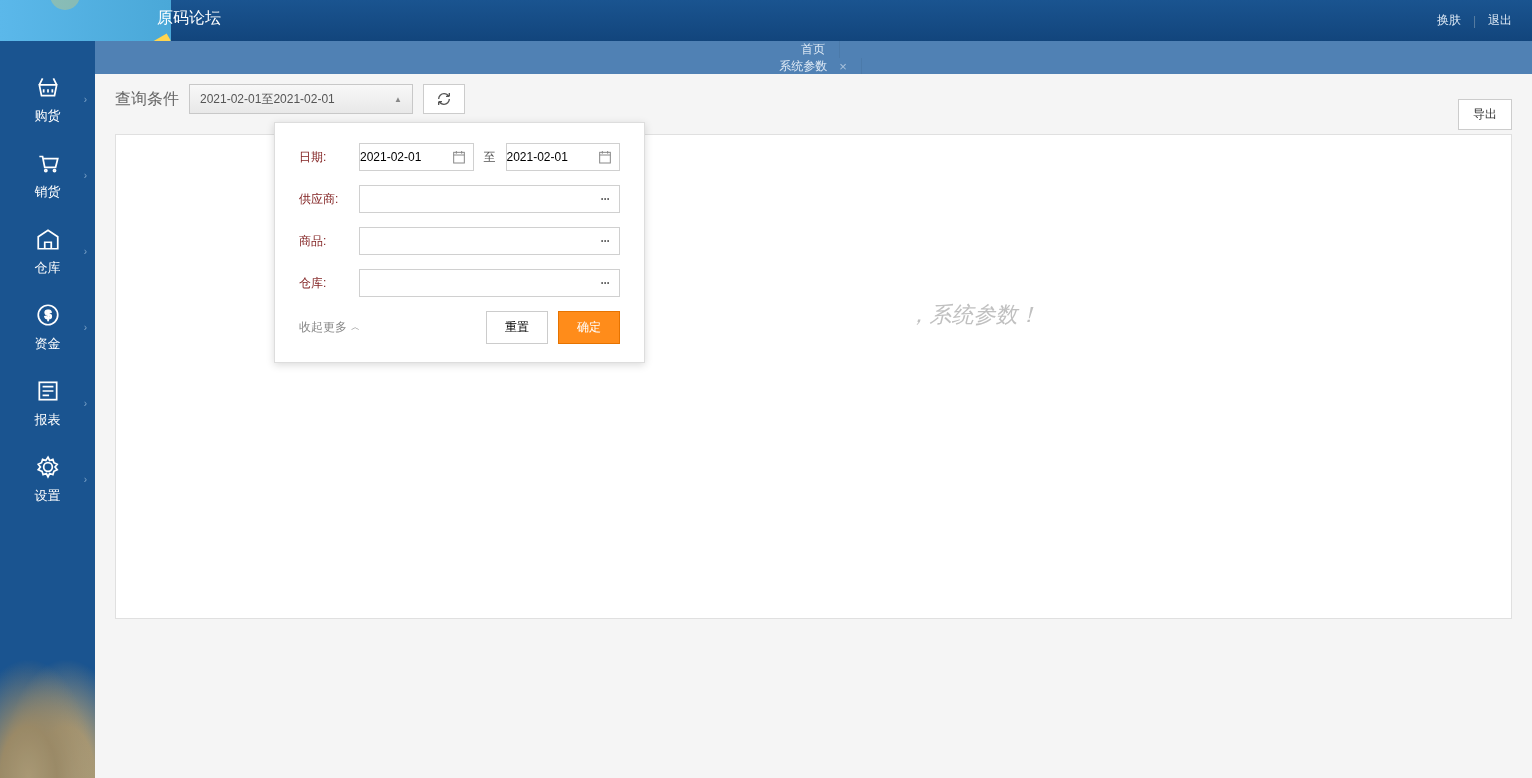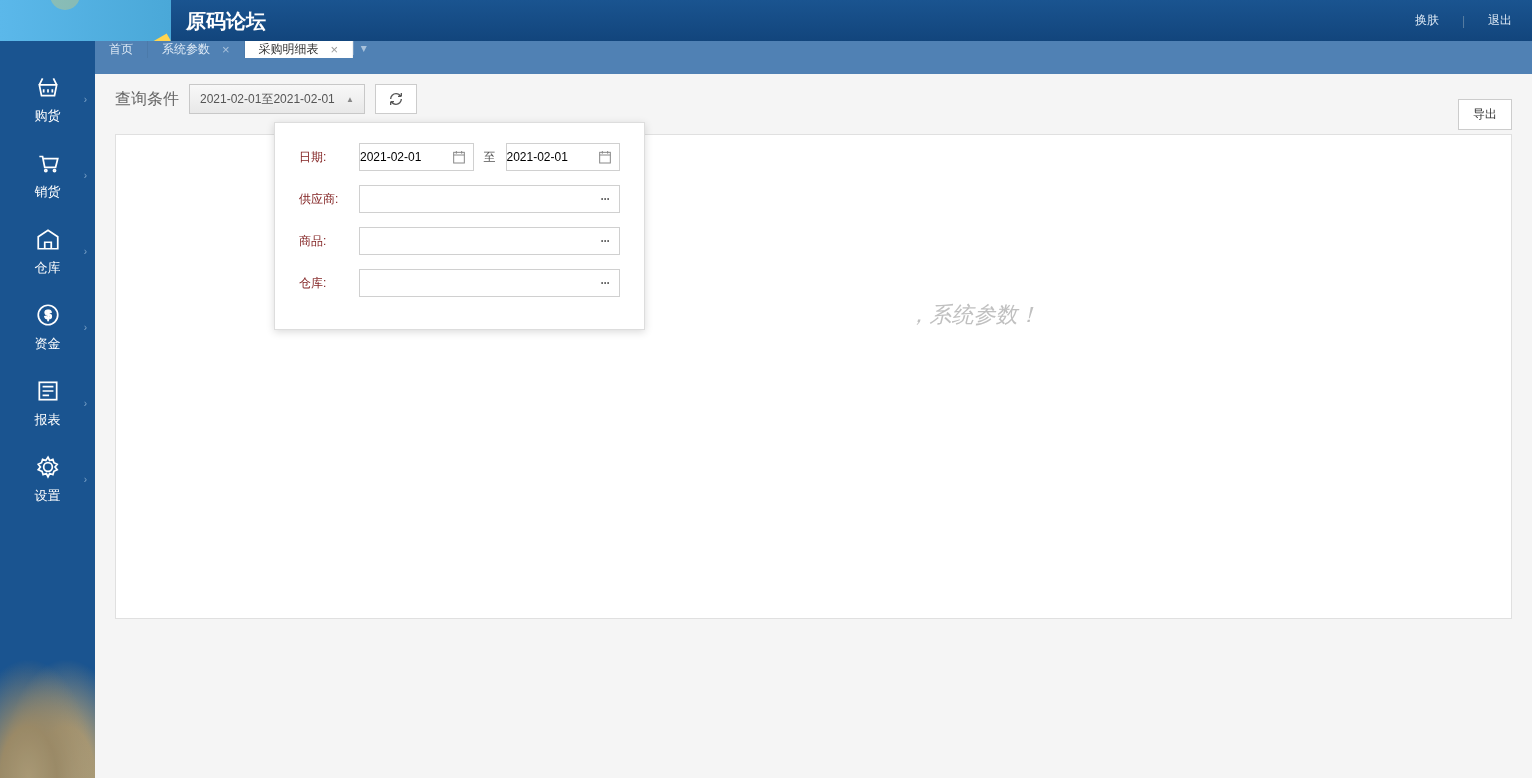--- a/index.html
+++ b/index.html
@@ -44,29 +44,29 @@
       position: absolute;
       left: 150px;
       top: 38px;
       width: 20px;
       height: 8px;
       background: #ffd54f;
       transform: rotate(-30deg);
     }
     .header-title {
       position: absolute;
-      left: 186px;
+      left: 157px;
       top: 8px;
       color: #fff;
-      font-size: 20px;
-      font-weight: bold;
+      font-size: 16px;
+      font-weight: normal;
     }
     .header-links {
       display: flex;
-      gap: 23px;
+      gap: 12px;
       align-items: center;
       font-size: 12px;
     }
     .header-links a {
       color: #dde9f5;
       text-decoration: none;
       cursor: pointer;
     }
     .header-divider {
       color: #5a7fa3;
@@ -124,21 +124,22 @@
     }
     
     .tab-bar {
       position: absolute;
       left: 95px;
       top: 41px;
       right: 0;
       height: 33px;
       background: #5081b4;
       display: flex;
-      align-items: flex-start;
+      align-items: center;
+      flex-direction: column;
     }
     .tab {
       display: flex;
       align-items: center;
       padding: 0 14px;
       color: #dde9f5;
       font-size: 12px;
       cursor: pointer;
       position: relative;
       gap: 12px;
@@ -178,21 +179,21 @@
       display: flex;
       align-items: center;
       padding: 0 20px;
       gap: 10px;
     }
     .toolbar-label {
       color: #666;
       font-size: 16px;
     }
     .condition-dropdown {
-      width: 176px;
+      width: 224px;
       height: 30px;
       background: linear-gradient(to bottom, #f8f8f8, #e8e8e8);
       border: 1px solid #c8c8c8;
       display: flex;
       align-items: center;
       padding: 8px 10px;
       font-size: 12px;
       color: #555;
       cursor: pointer;
       position: relative;
@@ -504,14 +505,24 @@
 
 
     <div class="filter-row">
       <div class="filter-label">仓库:</div>
       <div class="lookup-input">
         <input type="text" style="">
         <div class="lookup-btn">···</div>
       </div>
     </div>
 
+    <div class="filter-footer">
+      <div class="collapse-link">
+        <span>收起更多</span>
+        <span style="font-size:9px;">︿</span>
+      </div>
+      <div class="filter-buttons">
+        <button class="btn">重置</button>
+        <button class="btn btn-primary">确定</button>
+      </div>
+    </div>
   </div>
 </div>
 
 </body></html>

